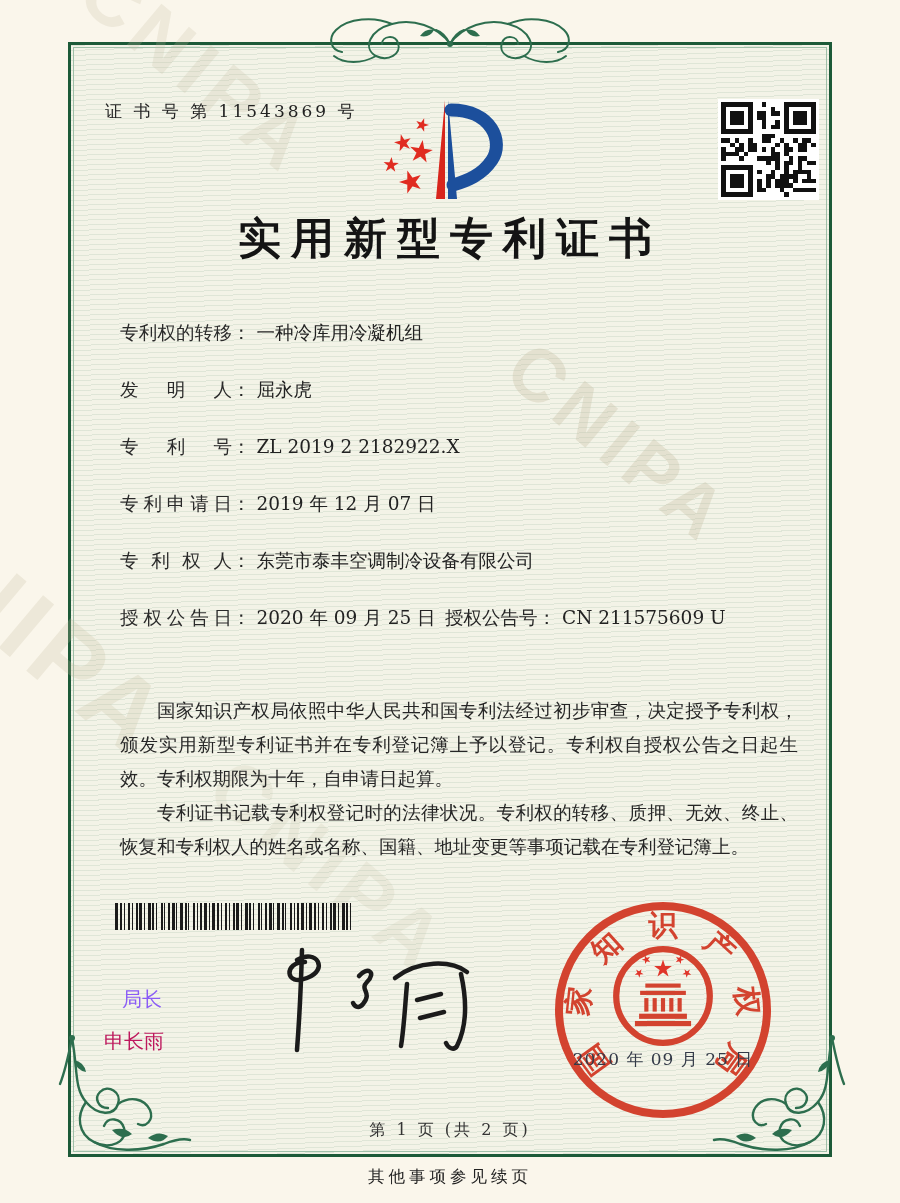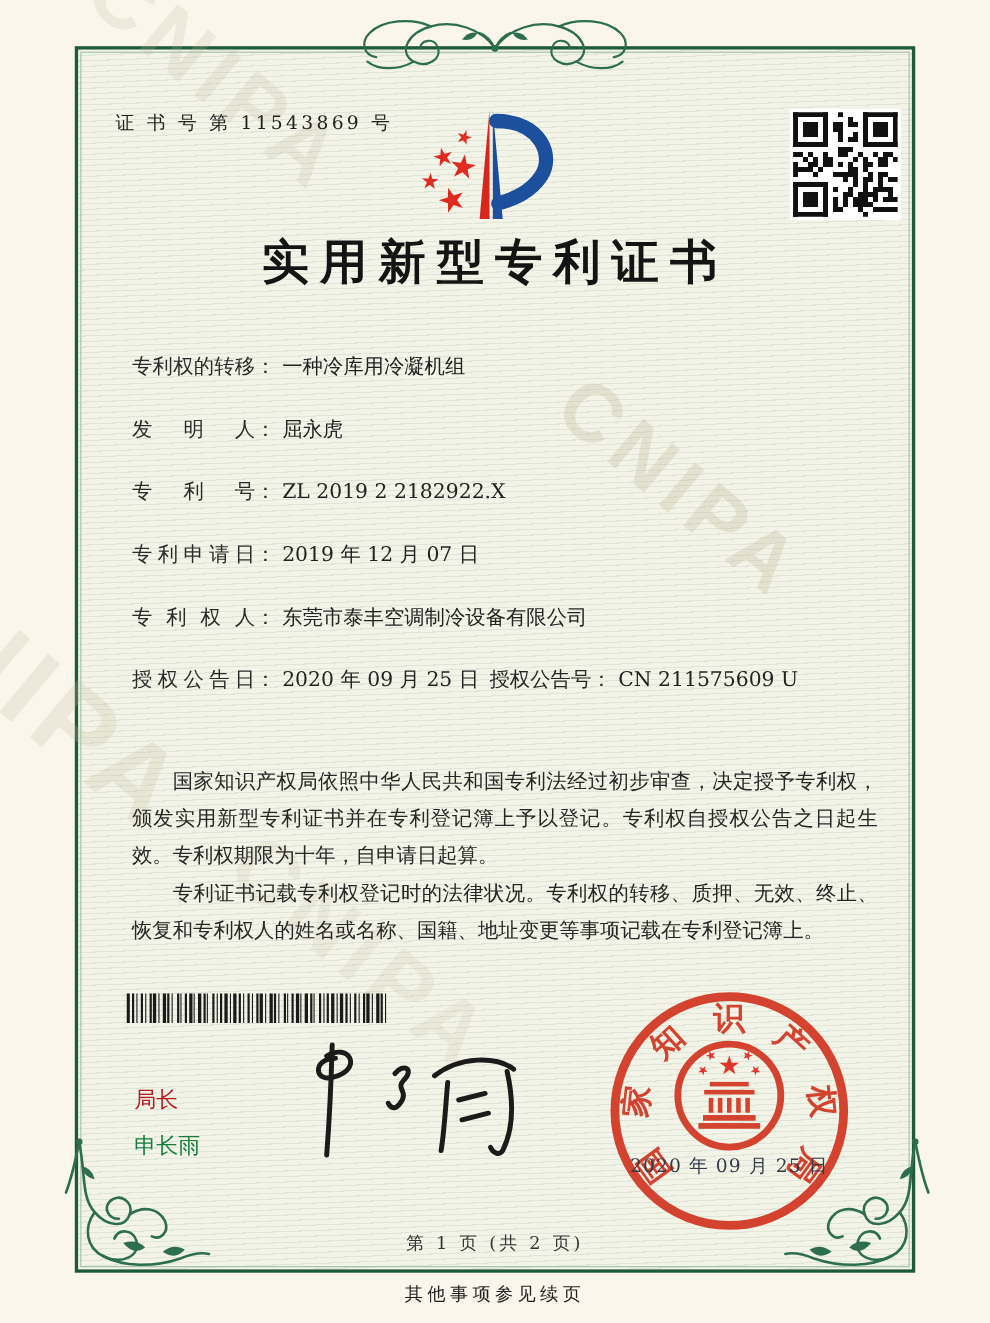--- a/index.html
+++ b/index.html
@@ -51,23 +51,23 @@
   .fvalue{color:#222;text-align:right;}
   .pair2{position:absolute;left:325px;top:0;}
   
   .paras{position:absolute;z-index:4;left:120px;top:694px;width:678px;
     font-size:18.5px;line-height:34px;text-align:justify;}
   .paras p{margin:0;text-indent:2em;}
   
   .barcode{position:absolute;z-index:4;left:115px;top:903px;}
   
   .director-label{position:absolute;z-index:4;left:122px;top:986px;font-size:20px;
-    font-family:"DejaVu Sans","Liberation Sans",sans-serif;color:#b91c1c;}
-  .director-name{position:absolute;z-index:4;left:122px;top:1028px;font-size:20px;
-    font-family:"DejaVu Sans","Liberation Sans",sans-serif;color:#15803d;}
+    font-family:"DejaVu Sans","Liberation Sans",sans-serif;color:#8b5cf6;}
+  .director-name{position:absolute;z-index:4;left:104px;top:1028px;font-size:20px;
+    font-family:"DejaVu Sans","Liberation Sans",sans-serif;color:#be185d;}
   .signature{position:absolute;z-index:5;left:255px;top:946px;}
   
   .seal{position:absolute;z-index:5;left:553px;top:900px;width:220px;height:220px;opacity:0.95;}
   .seal-ring{position:absolute;left:0;top:0;}
   .seal-char{
     position:absolute;left:50%;top:50%;font-size:29px;font-weight:bold;color:#d23a26;
     font-family:"DejaVu Serif","Liberation Serif",serif;
   }
   .seal-emblem{position:absolute;left:58px;top:44px;}
   .seal-date{

